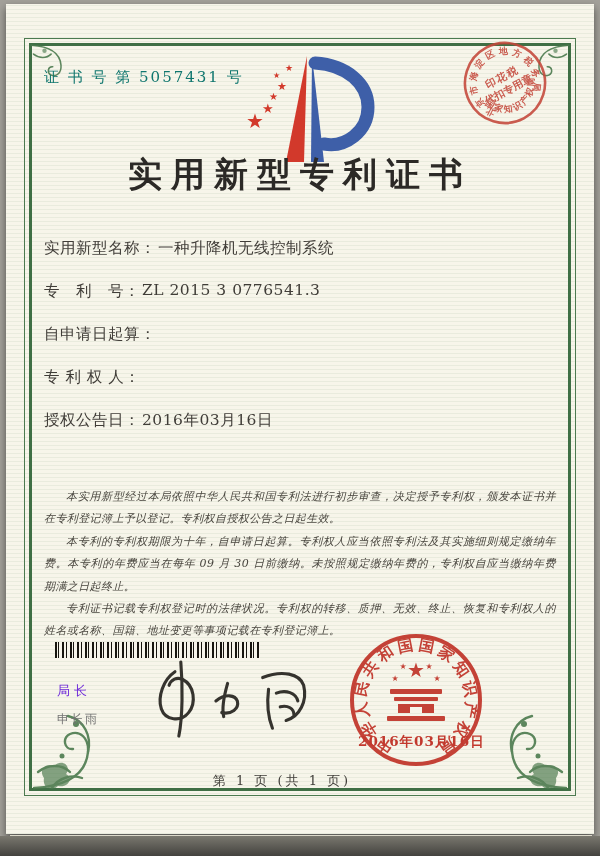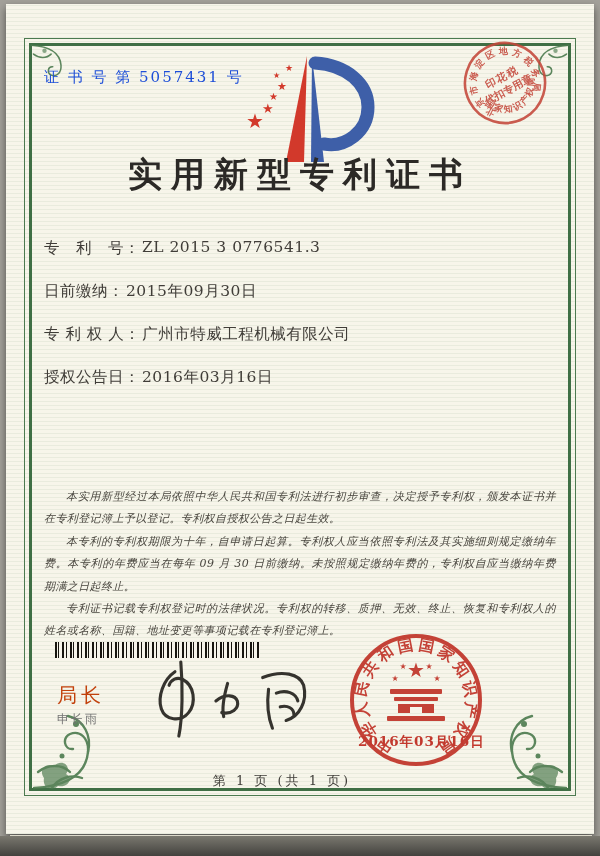--- a/index.html
+++ b/index.html
@@ -9,38 +9,38 @@
          box-shadow:0 4px 8px rgba(0,0,0,.5);}
   .paper::before{content:"";position:absolute;inset:0;pointer-events:none;
          background:repeating-linear-gradient(0deg,rgba(130,165,130,.12) 0 1px,transparent 1px 4px);}
   .scan-bottom{position:absolute;left:0;right:0;bottom:0;height:20px;
          background:linear-gradient(#7a786f,#43423e);}
   .page-edge{position:absolute;left:10px;right:8px;bottom:17px;height:4px;background:#dcd9ca;
          box-shadow:0 2px 2px rgba(0,0,0,.4);}
   .frame{position:absolute;left:18px;top:34px;right:18px;bottom:38px;border:1px solid #4c7a50;}
   .frame::after{content:"";position:absolute;inset:4px;border:3px solid #3f6f45;}
 
-  .cert-no{position:absolute;left:38px;top:64px;font-size:15px;letter-spacing:2px;color:#1d4ed8;}
+  .cert-no{position:absolute;left:38px;top:64px;font-size:15px;letter-spacing:2px;color:#0f766e;}
   .logo{position:absolute;left:222px;top:46px;width:150px;height:115px;}
   .doc-title{position:absolute;left:0;right:0;top:148px;text-align:center;font-size:34px;
          font-weight:bold;letter-spacing:9px;color:#2b2926;}
 
   .fields{position:absolute;left:38px;top:234px;right:30px;}
   .field-row{height:43px;display:flex;font-size:15.5px;color:#403d38;letter-spacing:.5px;}
   .f-label{white-space:pre;}
   .f-value{margin-left:2px;}
 
   .paras{position:absolute;left:38px;right:38px;top:482px;}
   .paras p{margin:0;font-size:11px;line-height:22.4px;text-indent:2em;color:#49463f;
          font-style:italic;letter-spacing:.4px;text-align:justify;}
 
   .barcode{position:absolute;left:49px;top:638px;width:205px;height:16px;
          background:repeating-linear-gradient(90deg,#17150f 0 2px,#f6f4ea 2px 3px,#17150f 3px 4px,
          #f6f4ea 4px 7px,#17150f 7px 9px,#f6f4ea 9px 11px,#17150f 11px 12px,#f6f4ea 12px 15px);}
-  .signer-title{position:absolute;left:51px;top:678px;font-size:20px;letter-spacing:4px;color:#c2410c;}
+  .signer-title{position:absolute;left:51px;top:678px;font-size:13px;letter-spacing:4px;color:#6d28d9;}
   .signer-name{position:absolute;left:51px;top:707px;font-size:12px;letter-spacing:2px;color:#737373;}
   .signature{position:absolute;left:128px;top:645px;width:195px;height:100px;}
 
   .seal{position:absolute;left:325px;top:611px;width:170px;height:170px;opacity:.95;}
   .seal-ring text{font-size:15.5px;font-weight:bold;fill:#c2392e;}
   .seal-date{position:absolute;left:352px;top:729px;font-size:13.5px;font-weight:bold;
          color:#c2392e;letter-spacing:1px;}
   .footer-page{position:absolute;left:0;right:0;top:768px;text-align:center;font-size:13px;
          letter-spacing:3px;color:#3f3d38;transform:translateX(-18px);}
 
@@ -144,30 +144,32 @@
           </g>
         <text class="stamp-center" x="61" y="58" font-size="10.5" text-anchor="middle" letter-spacing="1.5">印花税</text>
         <text class="stamp-center" x="61" y="72" font-size="10.5" text-anchor="middle">代扣专用章</text>
       </g>
     </svg>
 
     <div class="doc-title">实用新型专利证书</div>
 
     <div class="fields">
       <div class="field-row">
+        <span class="f-label">实用新型名称：</span>
+        <span class="f-value">一种升降机无线控制系统</span>
+      </div>
+      <div class="field-row">
         <span class="f-label">专　利　号：</span>
         <span class="f-value">ZL 2015 3 0776541.3</span>
       </div>
       <div class="field-row">
-        <span class="f-label">日前缴纳：</span>
-        <span class="f-value">2015年09月30日</span>
+        <span class="f-label">自申请日起算：</span>
       </div>
       <div class="field-row">
         <span class="f-label">专 利 权 人：</span>
-        <span class="f-value">广州市特威工程机械有限公司</span>
       </div>
       <div class="field-row">
         <span class="f-label">授权公告日：</span>
         <span class="f-value">2016年03月16日</span>
       </div>
     </div>
 
     <div class="paras">
       <p>本实用新型经过本局依照中华人民共和国专利法进行初步审查，决定授予专利权，颁发本证书并在专利登记簿上予以登记。专利权自授权公告之日起生效。</p>
       <p>本专利的专利权期限为十年，自申请日起算。专利权人应当依照专利法及其实施细则规定缴纳年费。本专利的年费应当在每年 09 月 30 日前缴纳。未按照规定缴纳年费的，专利权自应当缴纳年费期满之日起终止。</p>

